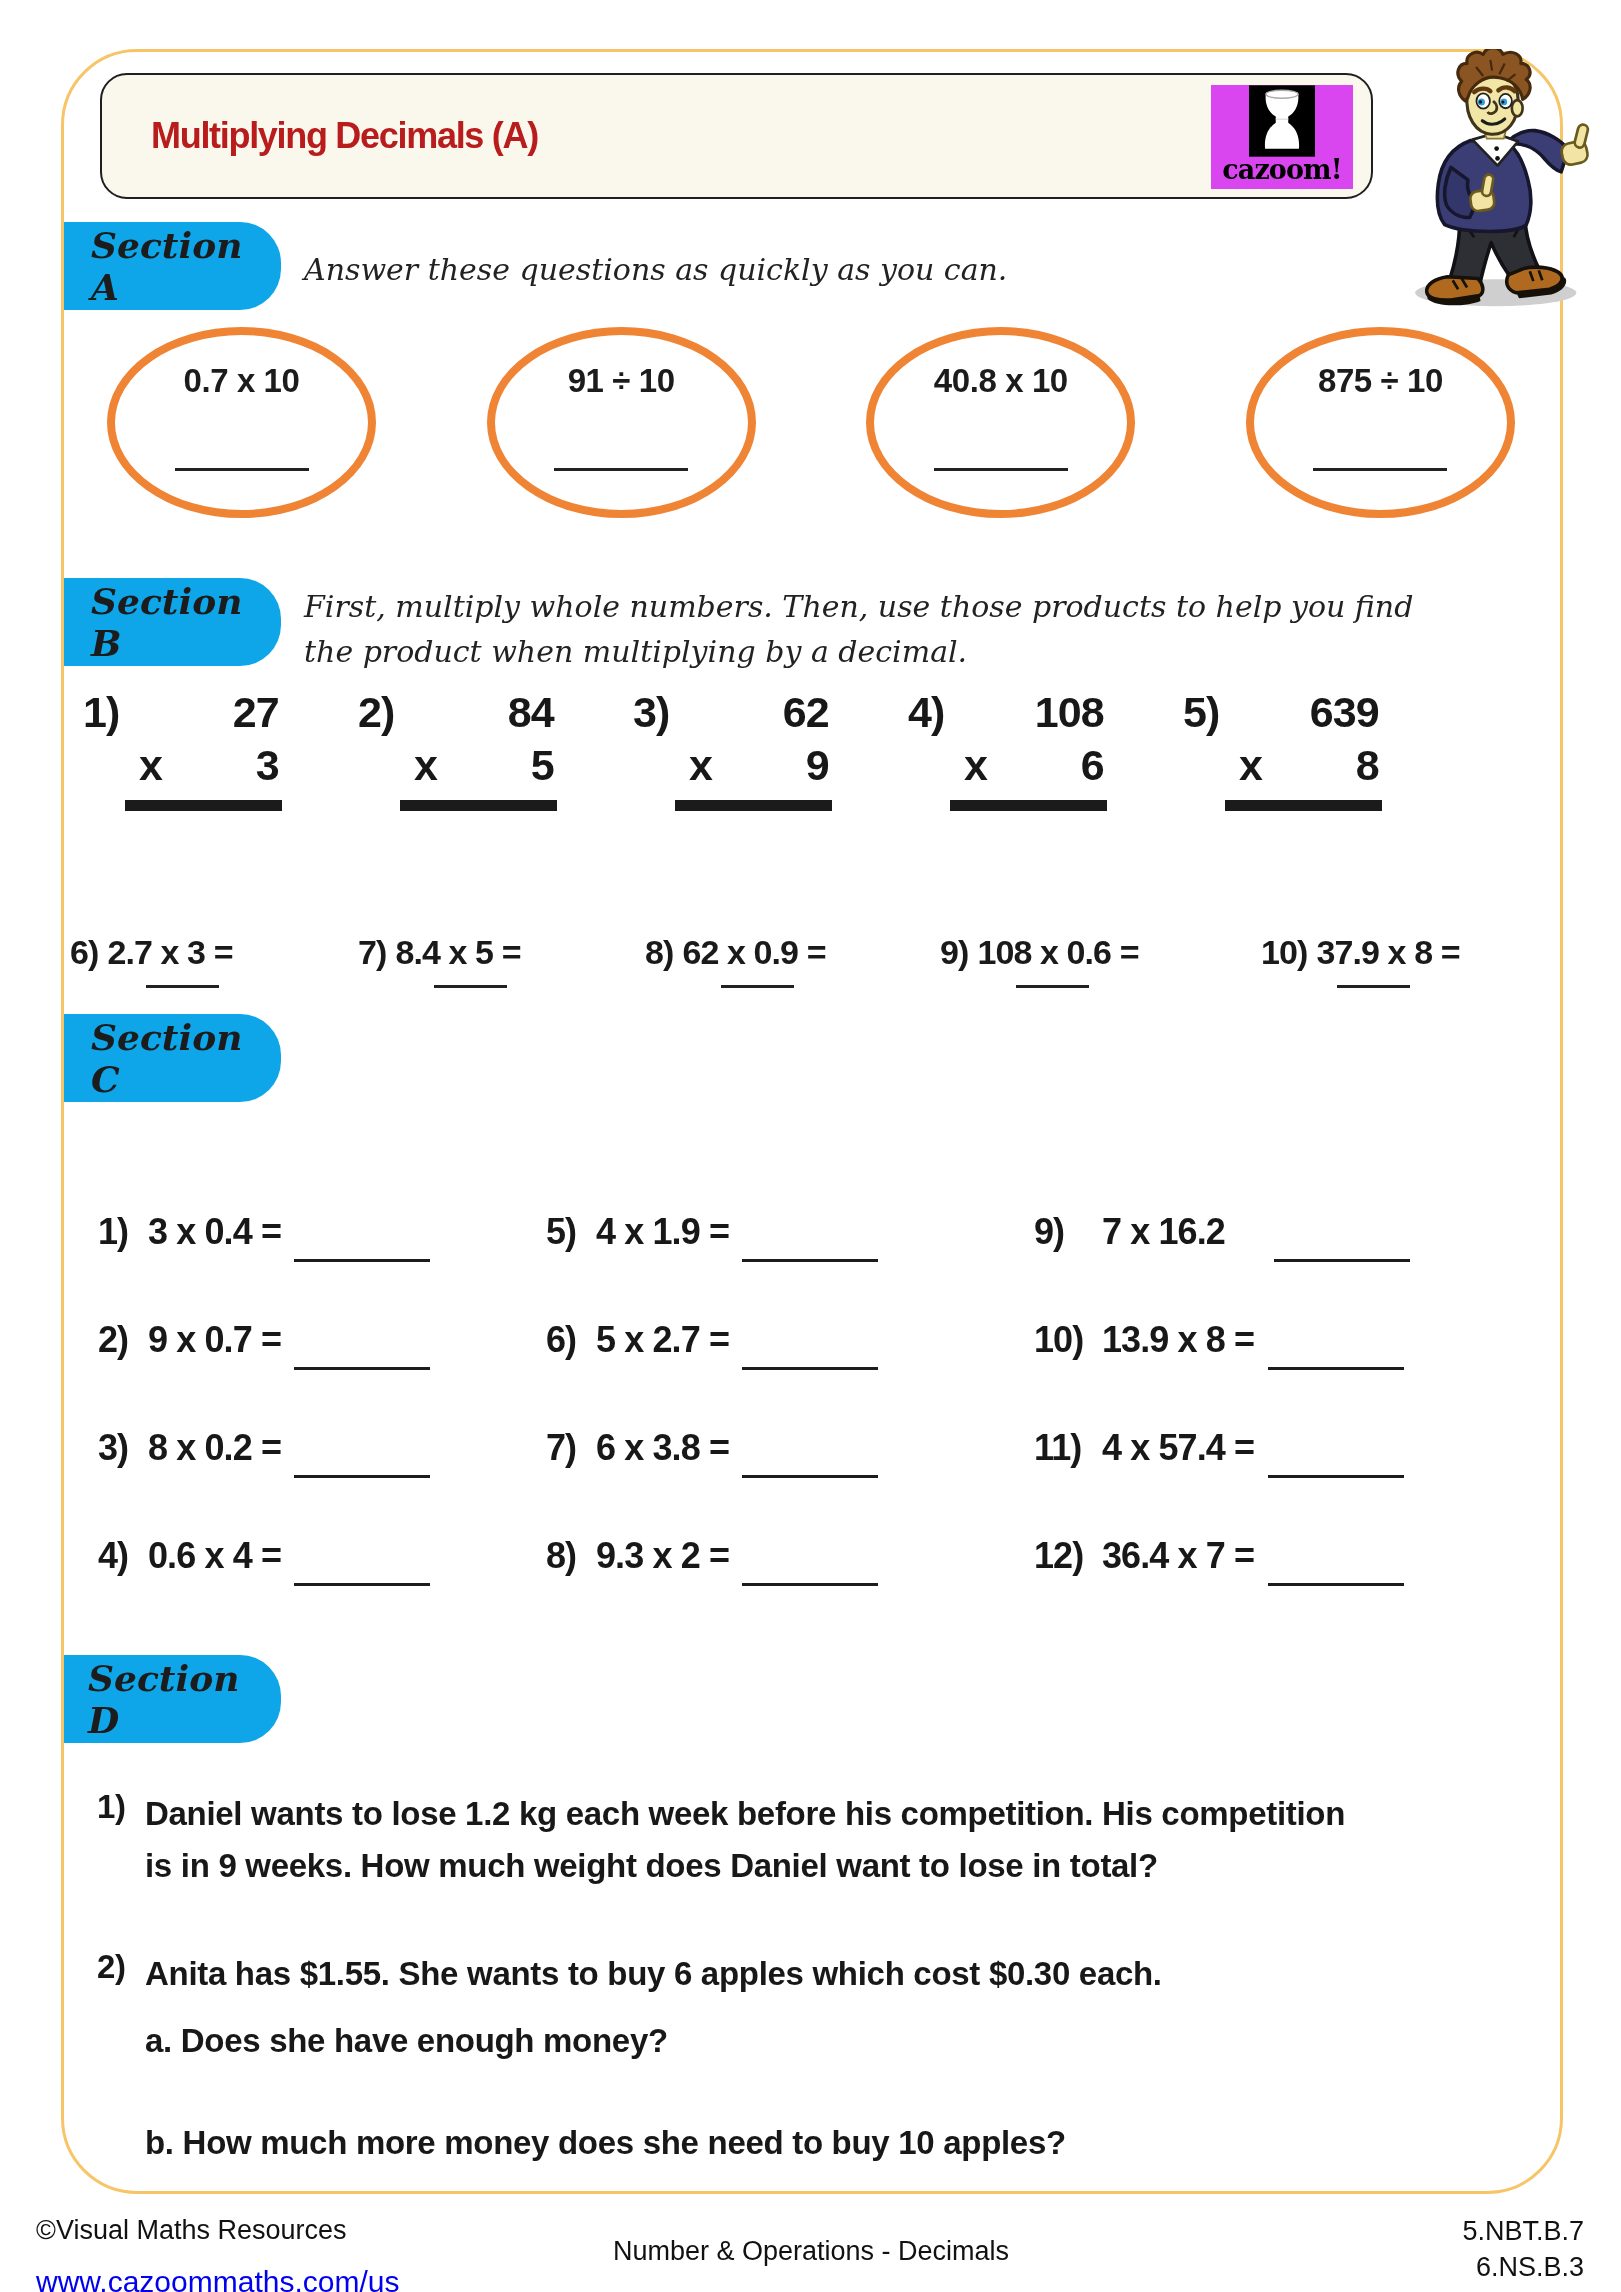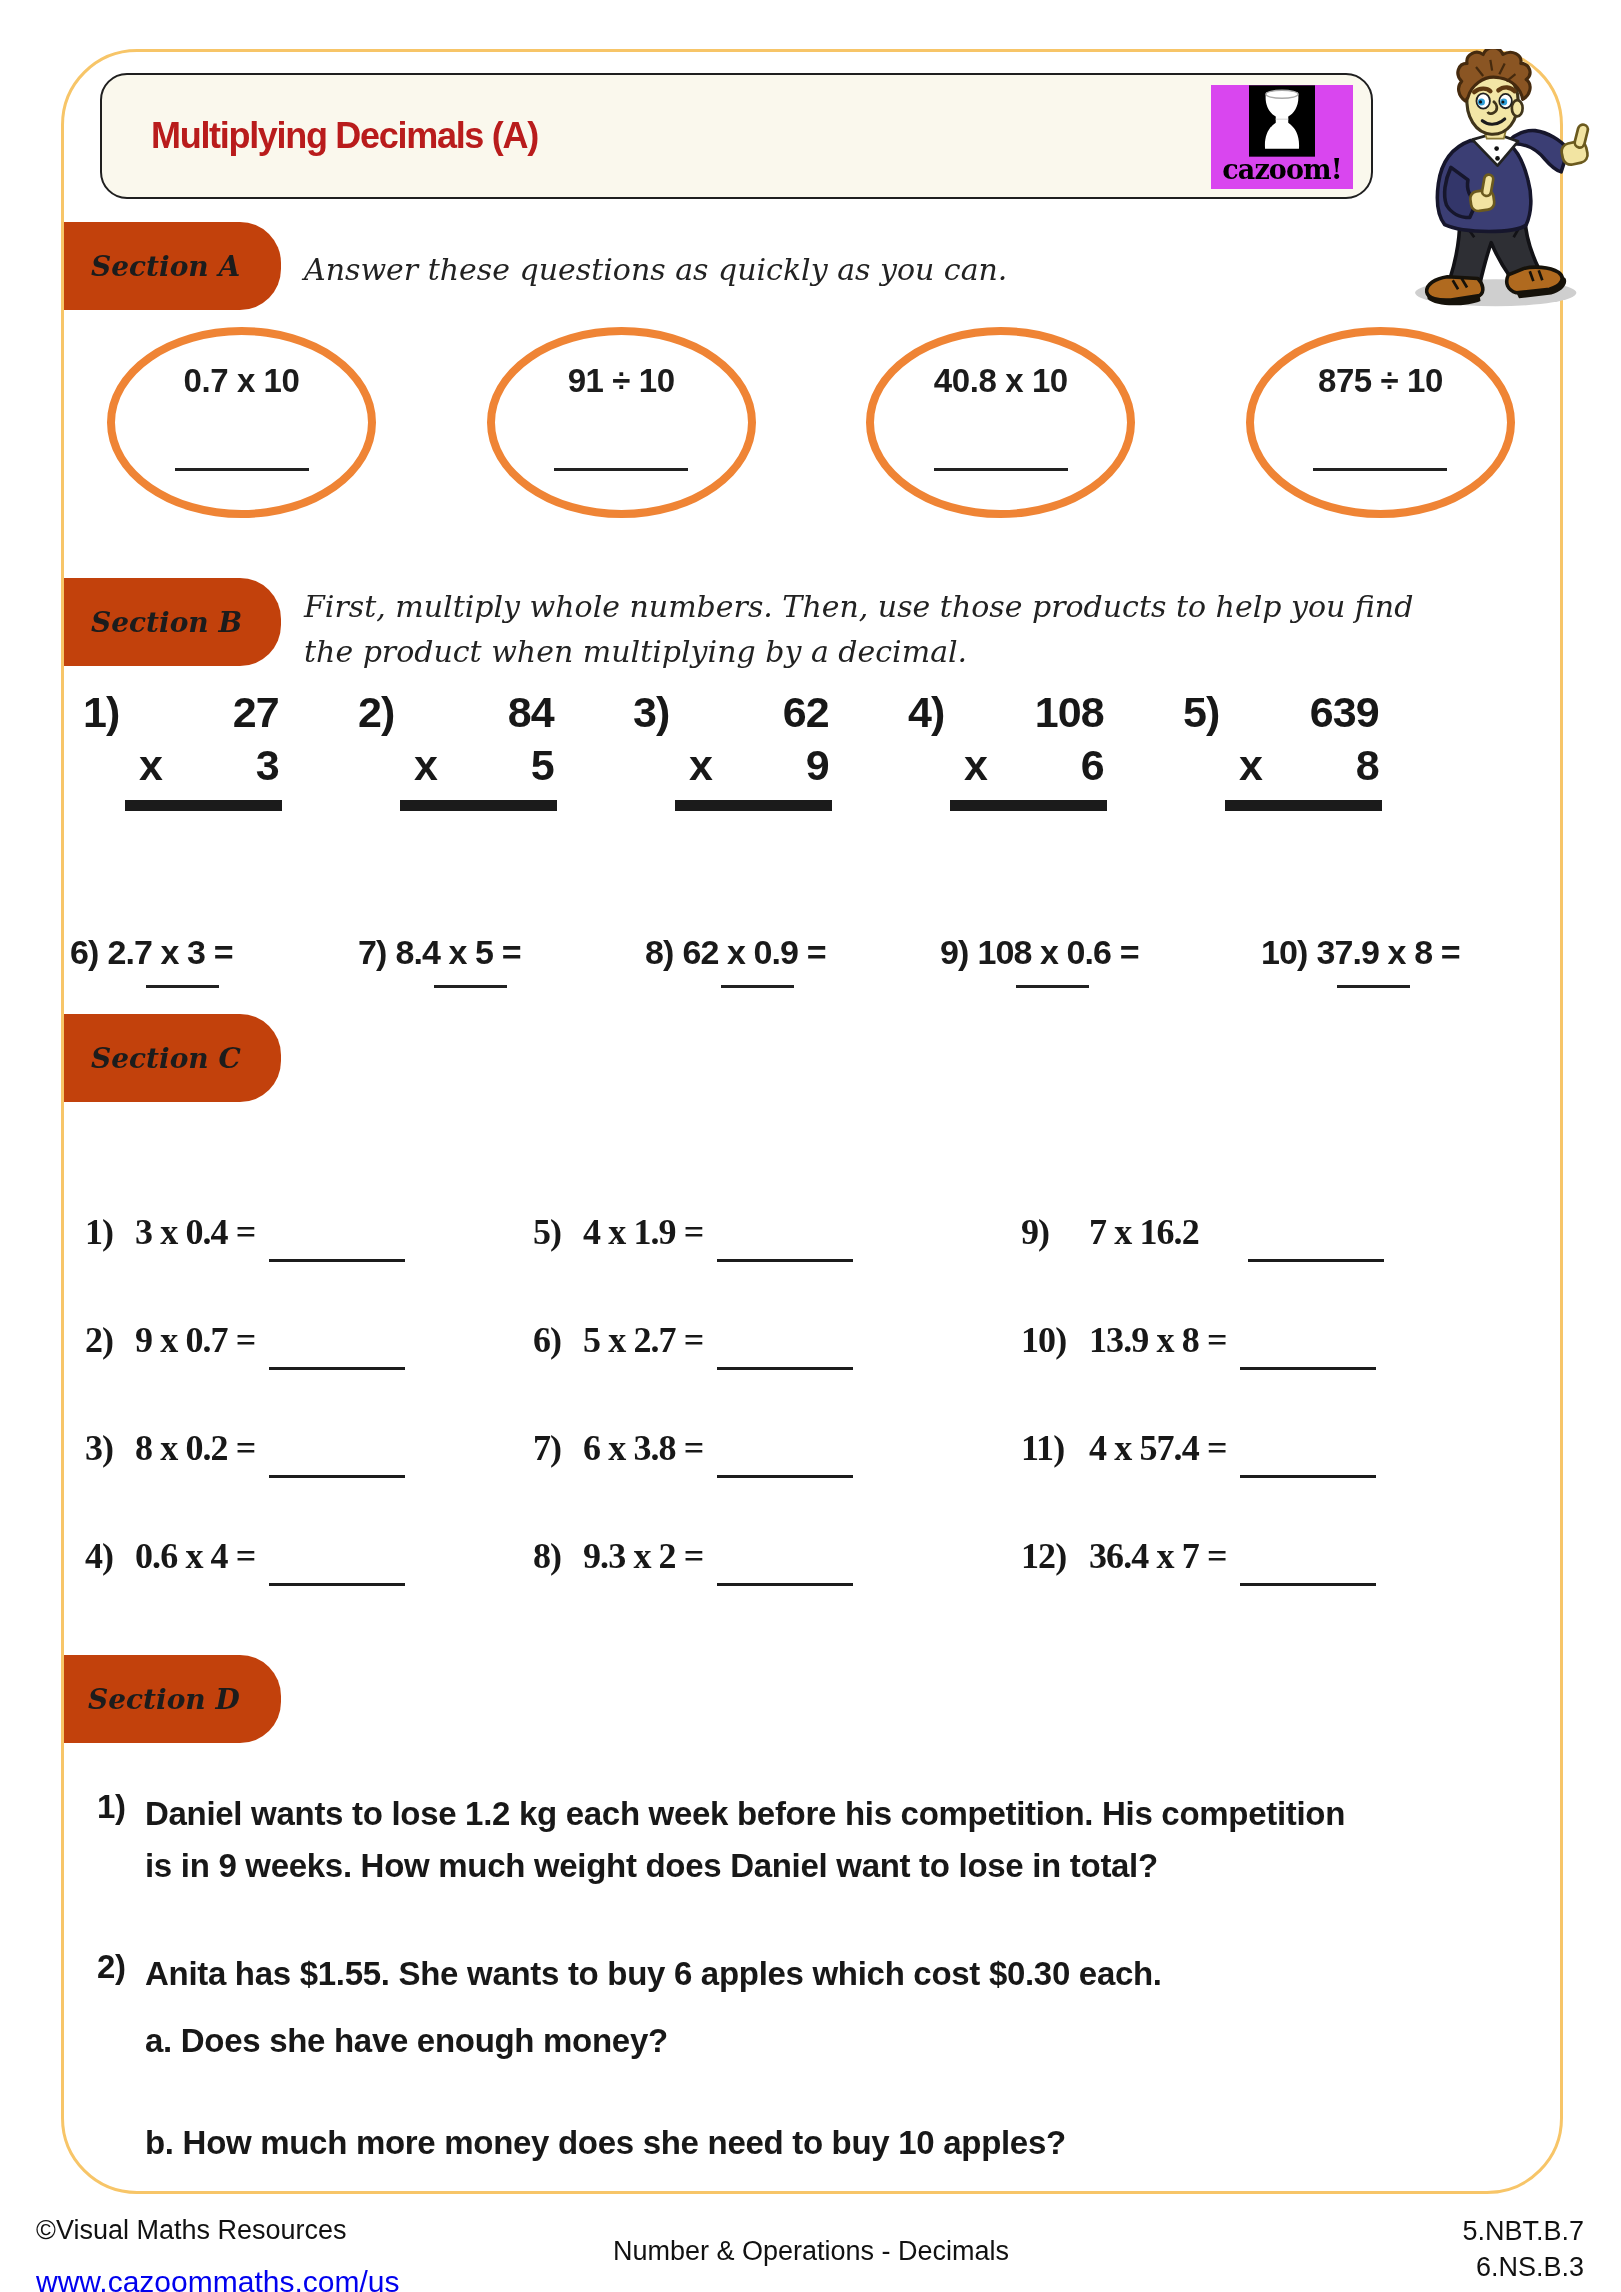--- a/index.html
+++ b/index.html
@@ -16,23 +16,23 @@
     font-size:36px; font-weight:bold; letter-spacing:-1.3px; color:#b91c1c; white-space:nowrap; }
 
   .logo-box { position:absolute; left:1211px; top:85px; width:142px; height:104px;
     background:#d946ef; display:flex; flex-direction:column; align-items:center; }
   .logo-text { font-family:"DejaVu Serif", serif; font-weight:bold; font-size:27px;
     letter-spacing:-0.9px; color:#000; margin-top:-2.7px; }
 
   .mascot { position:absolute; left:1390px; top:49px; width:224px; height:269px; }
 
   
-  .section-label { position:absolute; left:64px; width:217px; height:88px; background:#c2410c;
+  .section-label { position:absolute; left:64px; width:217px; height:88px; background:#0ea5e9;
     border-radius:0 41px 41px 0; display:flex; align-items:center; padding-left:27px;
-    font-family:"DejaVu Serif", serif; font-style:italic; font-weight:bold; font-size:28px; color:#1c1c1c; }
+    font-family:"DejaVu Serif", serif; font-style:italic; font-weight:bold; font-size:36px; color:#1c1c1c; }
   .sec-a { top:222px; } .sec-b { top:578px; } .sec-c { top:1014px; } .sec-d { top:1655px;padding-left:24px; }
 
   .instruction { position:absolute; font-family:"DejaVu Serif", serif; font-style:italic;
     font-size:30px; color:#222; white-space:nowrap; }
   .instr-a { left:304px; top:252px; }
   .instr-b { left:304px; top:584px; line-height:45px; }
 
   
   .oval-row { position:absolute; left:107px; top:327px; width:1408px; display:flex; justify-content:space-between; }
   .oval { position:relative; width:269px; height:191px; border:8px solid #EF8435; border-radius:50%; }
@@ -52,22 +52,22 @@
   .bcol .r2 .bval { flex:1; text-align:right; padding-right:14.3px; }
   .bcol .bar { margin-top:10.7px; margin-left:42px; width:157px; height:10.7px; background:#1b1b1b; }
 
   
   .binline { position:absolute; top:933px; font-size:34px; font-weight:bold; letter-spacing:-0.9px; white-space:nowrap; }
   .binline .blank { margin-top:12.5px; margin-left:76px; width:73px; border-bottom:3.6px solid #222; height:0; }
   .bi-6 { left:70px; } .bi-7 { left:358px; } .bi-8 { left:645px; } .bi-9 { left:940px; } .bi-10 { left:1261px; }
   .bexpr { margin-left:9px;margin-top:36px; }
 
   
-  .cgrid { position:absolute; left:85px; top:1211px; width:1433px; display:grid;
-    grid-template-columns:448px 488px auto; grid-auto-rows:108px;font-family:Liberation Serif, serif; }
+  .cgrid { position:absolute; left:98px; top:1211px; width:1433px; display:grid;
+    grid-template-columns:448px 488px auto; grid-auto-rows:108px; }
   .ccell { font-size:36px; font-weight:bold; letter-spacing:-0.9px; white-space:nowrap; color:#181818; }
   .cnum { display:inline-block; min-width:50px; }
   .cnum.wide { min-width:68px; }
   .cblank { display:inline-block; width:136px; border-bottom:3.6px solid #1c1c1c; height:30px;
     transform:translateY(18px); margin-left:13.4px; }
   .cblank.gap-wide { margin-left:49px; }
 
   
   .dq { position:absolute; display:flex; font-size:33px; font-weight:bold; letter-spacing:-0.3px; color:#181818; }
   .dq .qnum { width:48px; flex:none; }

